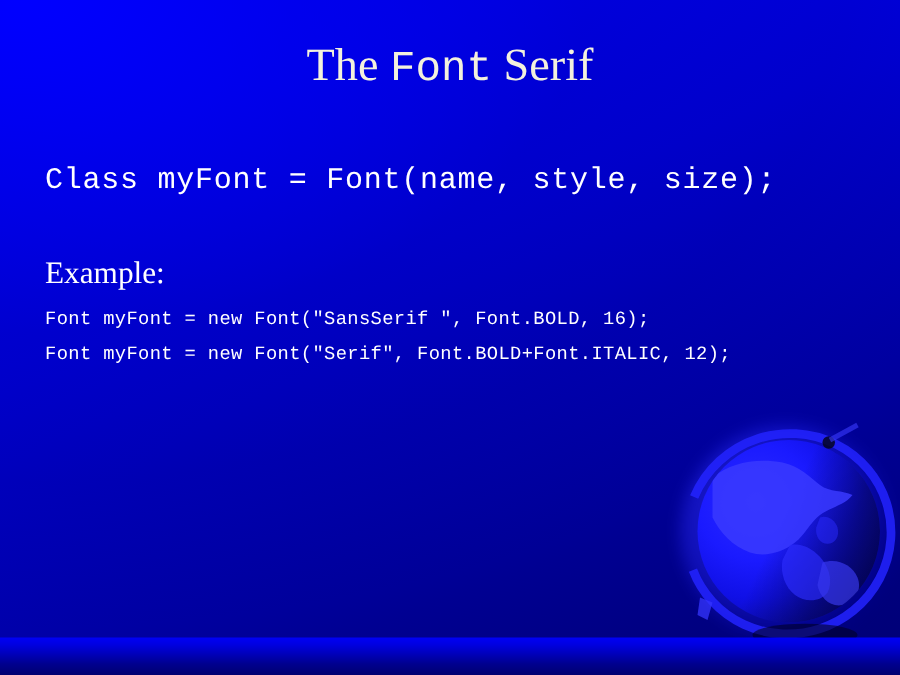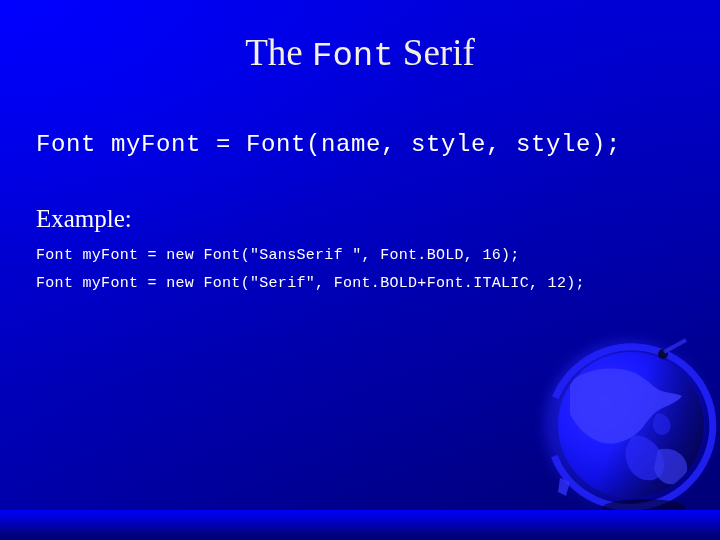--- a/index.html
+++ b/index.html
@@ -197,20 +197,20 @@
 
       <path d="M24 148 L34 152 L30 166 L22 162 Z" fill="#3535ff" opacity="0.75"></path>
       <ellipse cx="108" cy="178" rx="42" ry="9" fill="#000026" opacity="0.6"></ellipse>
     </svg>
   </div>
 
   <div class="base-band"></div>
 
   <div class="title"><span>The </span><span class="mono">Font</span><span> Serif</span></div>
 
-  <div class="sig">Font myFont = Font(name, style, style);</div>
+  <div class="sig">Class myFont = Font(name, style, size);</div>
 
   <div class="example-label">Example:</div>
 
   <div class="code l1">Font myFont = new Font("SansSerif ", Font.BOLD, 16);</div>
   <div class="code l2">Font myFont = new Font("Serif", Font.BOLD+Font.ITALIC, 12);</div>
 
 </div>
 
 </body></html>

